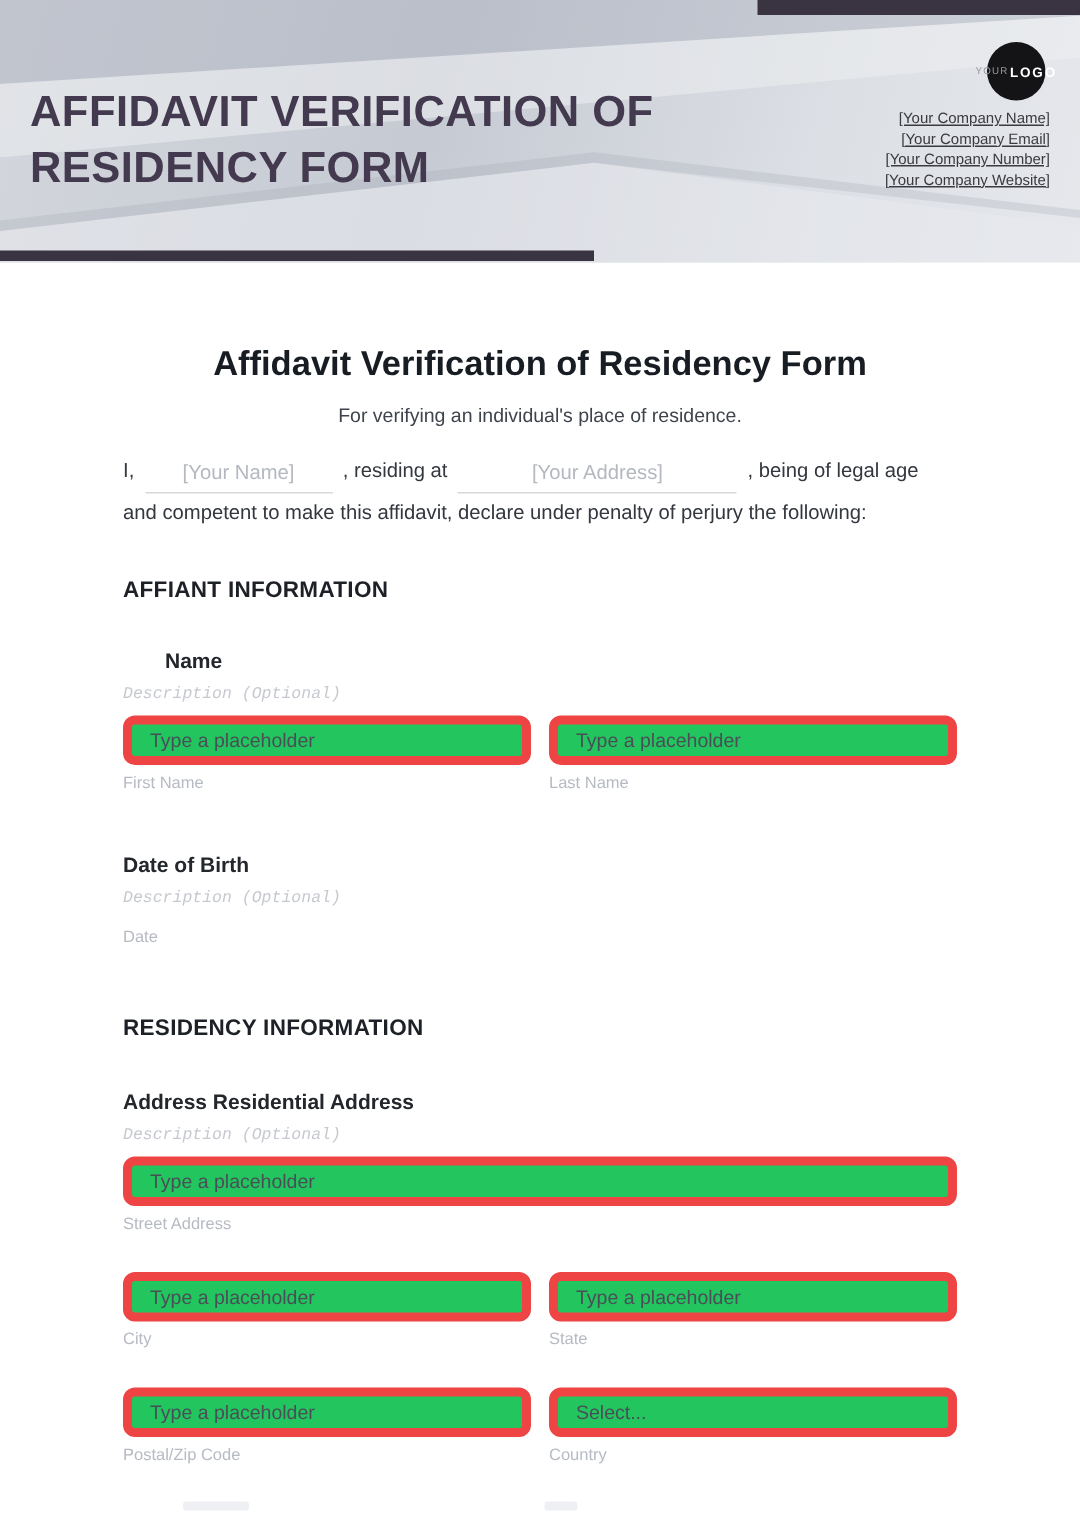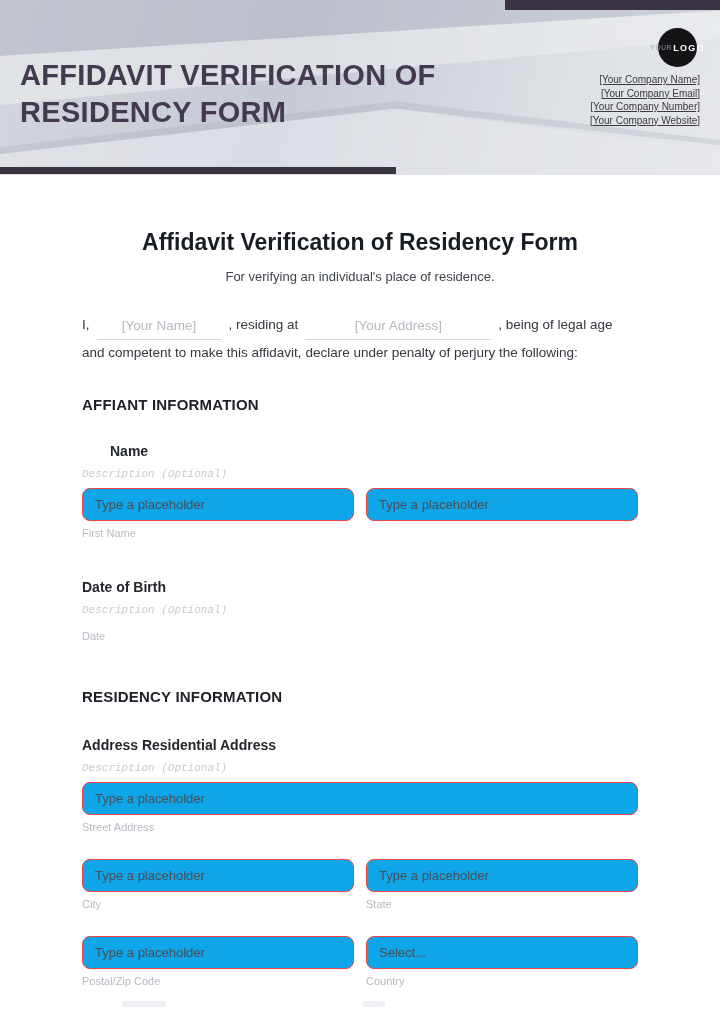--- a/index.html
+++ b/index.html
@@ -76,21 +76,21 @@
     text-align:center;
     font-size:23px; font-weight:700;
     color:#181c23;
   }
   .doc-subtitle {
     margin-top:13px;
     text-align:center;
     font-size:13px; color:#3f444c;
   }
   .intro {
-    margin-top:27px;
+    margin-top:16px;
     font-size:13.5px; line-height:27px;
     color:#33373e;
   }
   .blank {
     display:inline-block;
     text-align:center;
     color:#b4b8bf;
     border-bottom:1px solid #d6d8dc;
     margin:0 7px;
     transform:translateY(1px);
@@ -119,26 +119,26 @@
   }
   .input-row {
     display:flex; gap:12px;
     margin-top:8px;
   }
   .input-row.spaced { margin-top:26px; }
   .col { width:272px; }
   .col-full { width:556px; }
   .text-input {
     width:100%; height:33px;
-    border:1px solid #ef4444;
+    border:6px solid #ef4444;
     border-radius:8px;
     padding:0 12px;
     font-family:"Liberation Sans", sans-serif;
     font-size:13px; color:#3e424a;
-    background:#0ea5e9;
+    background:#22c55e;
     outline:none;
     box-shadow:0 1px 1px rgba(0,0,0,0.015);
   }
   .text-input::placeholder { color:#4a4e57; opacity:1; }
   .caption {
     margin-top:6px;
     font-size:11px;
     color:#b6bac2;
   }
   
@@ -183,20 +183,21 @@
 
   <div class="field-label fl-name">Name</div>
   <div class="field-desc">Description (Optional)</div>
   <div class="input-row">
     <div class="col">
       <input class="text-input" type="text" placeholder="Type a placeholder" style="">
       <div class="caption">First Name</div>
     </div>
     <div class="col">
       <input class="text-input" type="text" placeholder="Type a placeholder" style="">
+      <div class="caption">Last Name</div>
     </div>
   </div>
 
   <div class="field-label fl-dob">Date of Birth</div>
   <div class="field-desc">Description (Optional)</div>
   <div class="input-row">
     <div class="col-full">
       <div class="caption">Date</div>
     </div>
   </div>

